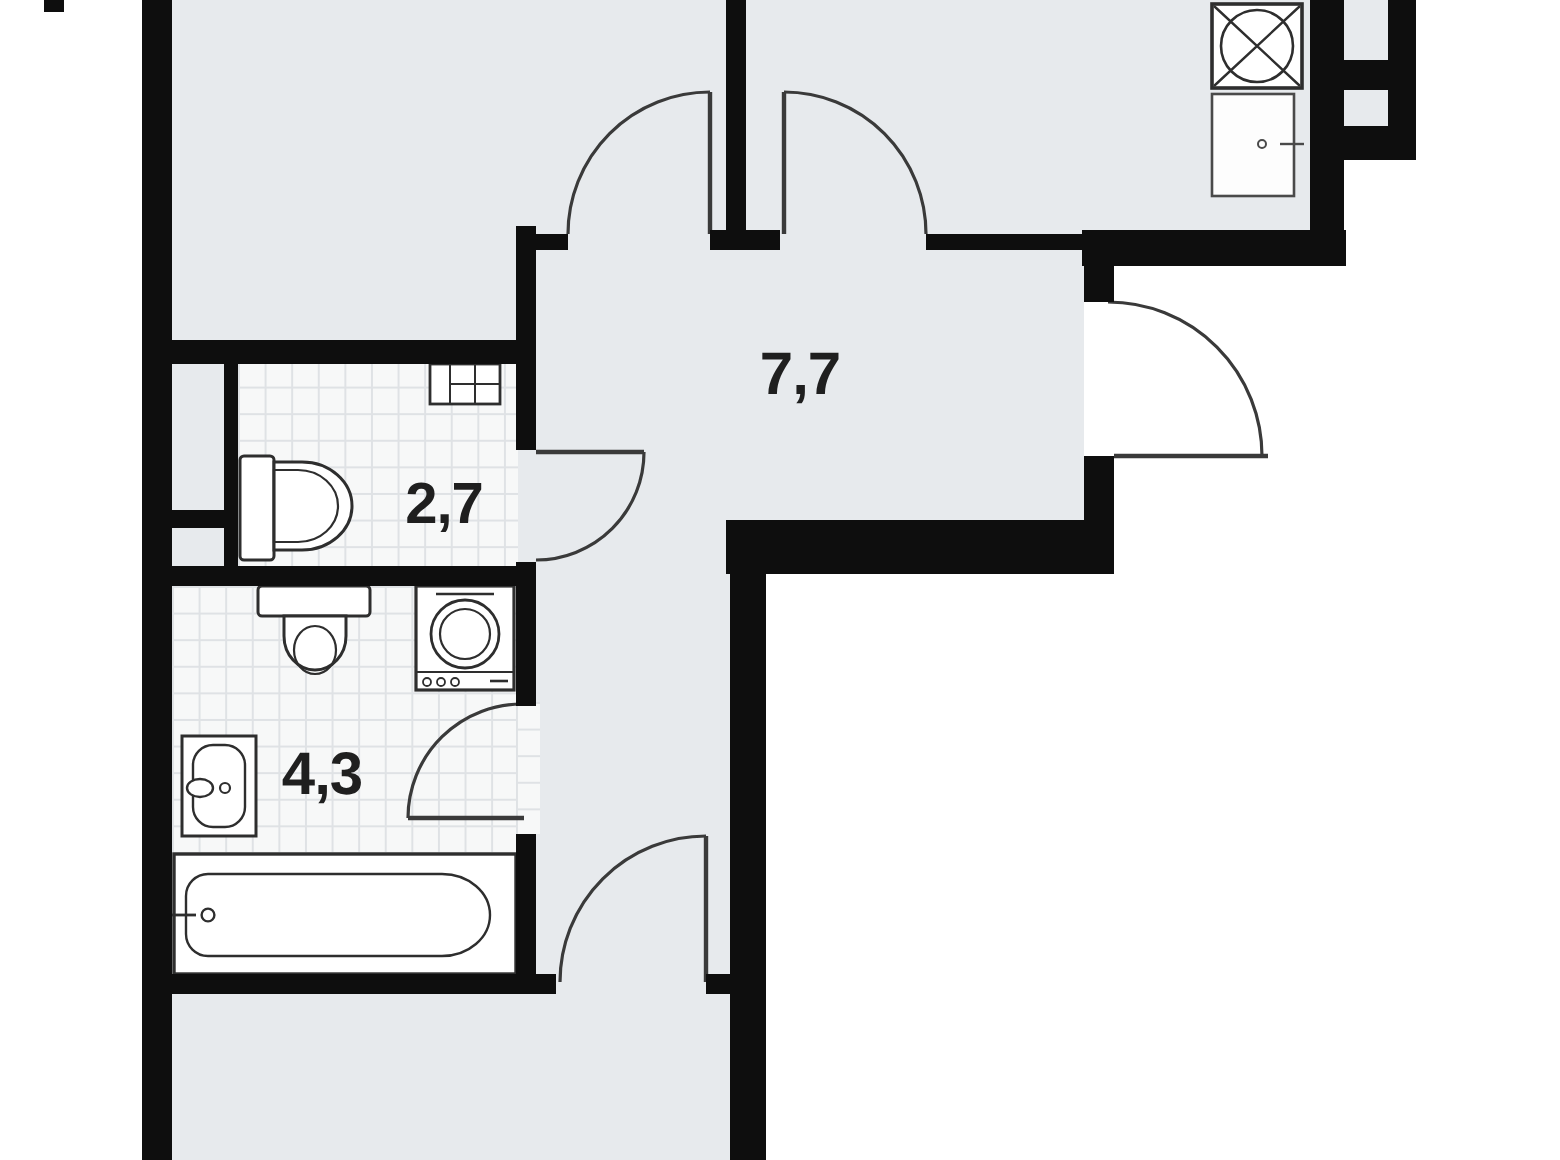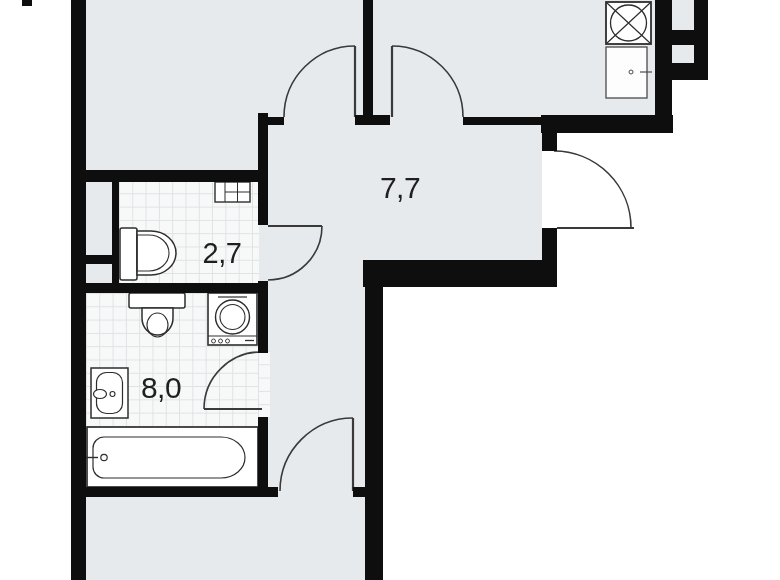--- a/index.html
+++ b/index.html
@@ -8,21 +8,21 @@
   .canvas div{position:absolute;box-sizing:border-box;}
   .floor{background:var(--floor,#e7eaed);}
   .tiles{background-color:var(--tile-floor,#f7f8f8);
          background-image:linear-gradient(var(--tile-grid,#dfe2e5) 1px,transparent 1px),
                           linear-gradient(90deg,var(--tile-grid,#dfe2e5) 1px,transparent 1px);
          background-size:13.3px 13.3px;}
   .wall{background:var(--wall,#0e0e0e);}
   .opening{background:var(--outside,#ffffff);}
   .fixture-layer{position:absolute;left:0;top:0;z-index:30;pointer-events:none;}
   .room-label{z-index:40;transform:translate(-50%,-50%);white-space:nowrap;
-              color:var(--label-text,#1f1f1f);font-weight:normal;font-size:30px;letter-spacing:-0.5px;}
+              color:var(--label-text,#1f1f1f);font-weight:bold;font-size:30px;letter-spacing:-0.5px;}
   .z1{z-index:1}.z2{z-index:2}.z3{z-index:3}.z35{z-index:35}
 </style>
 </head>
 <body>
 
 <div class="canvas">
 
   <div class="floor z1" style="left:86px;top:0;width:289px;height:182px"></div>
   <div class="floor z1" style="left:373px;top:0;width:299px;height:133px"></div>
   <div class="floor z1" style="left:258px;top:113px;width:299px;height:174px"></div>
@@ -142,15 +142,15 @@
   <div class="wall z35" style="left:655px;top:0;width:17px;height:133px"></div>
   <div class="wall z35" style="left:363px;top:0;width:10px;height:125px"></div>
   <div class="wall z35" style="left:355px;top:115px;width:35px;height:10px"></div>
   <div class="wall z35" style="left:258px;top:117px;width:26px;height:8px"></div>
   <div class="wall z35" style="left:672px;top:30px;width:22px;height:15px"></div>
   <div class="wall z35" style="left:672px;top:63px;width:36px;height:17px"></div>
   <div class="wall z35" style="left:694px;top:0;width:14px;height:80px"></div>
 
   <div class="room-label" style="left:400px;top:188px">7,7</div>
   <div class="room-label" style="left:222px;top:253px;font-size:29px">2,7</div>
-  <div class="room-label" style="left:161px;top:388px">8,0</div>
+  <div class="room-label" style="left:161px;top:388px">4,3</div>
 
 </div>
 
 </body></html>

